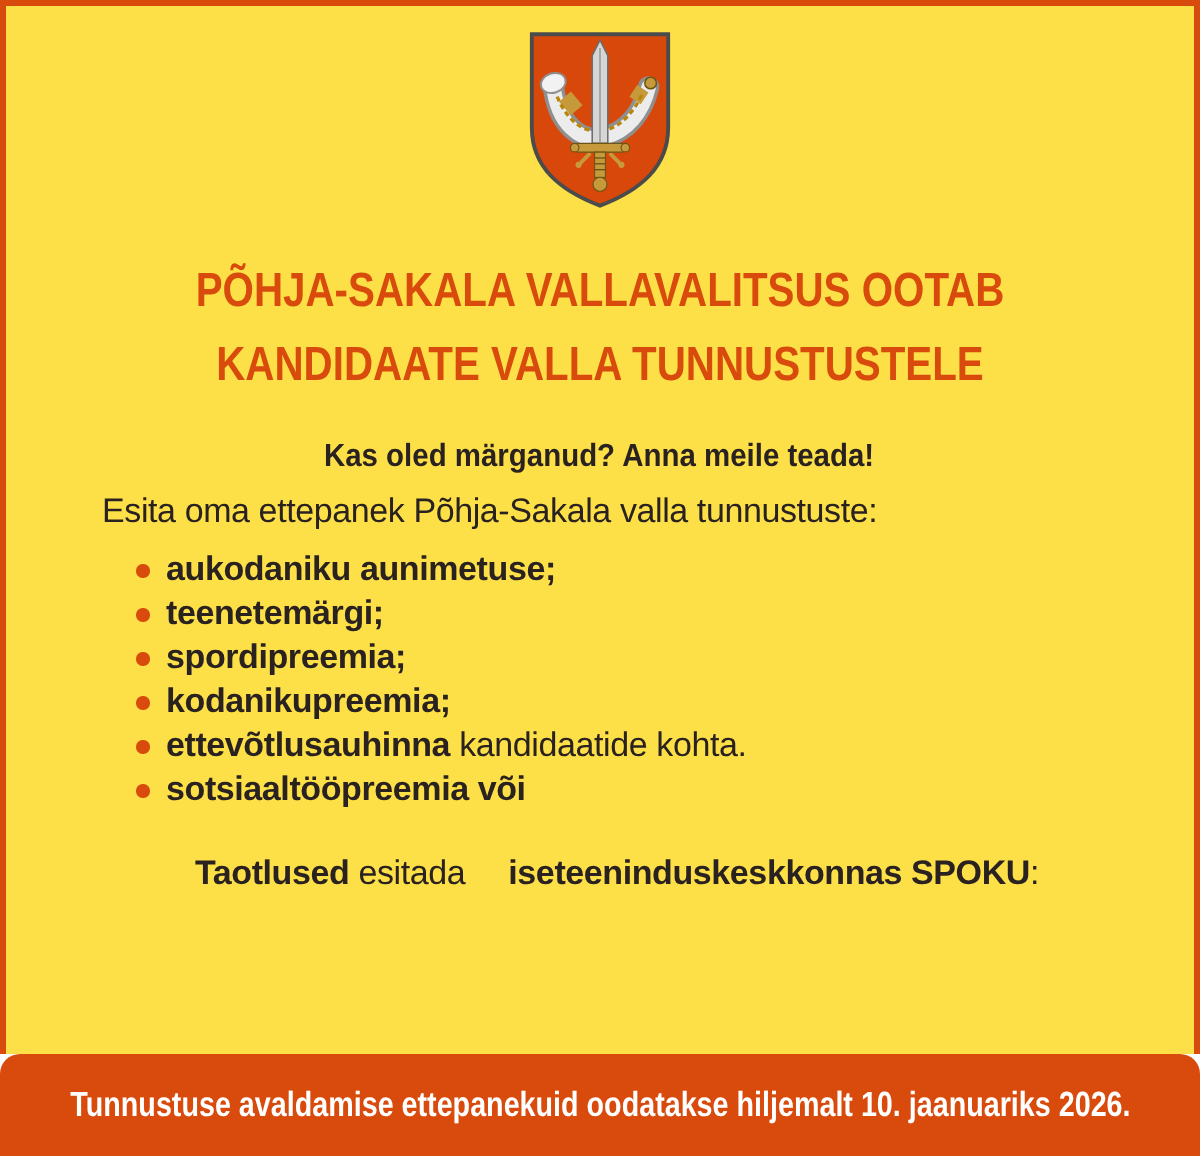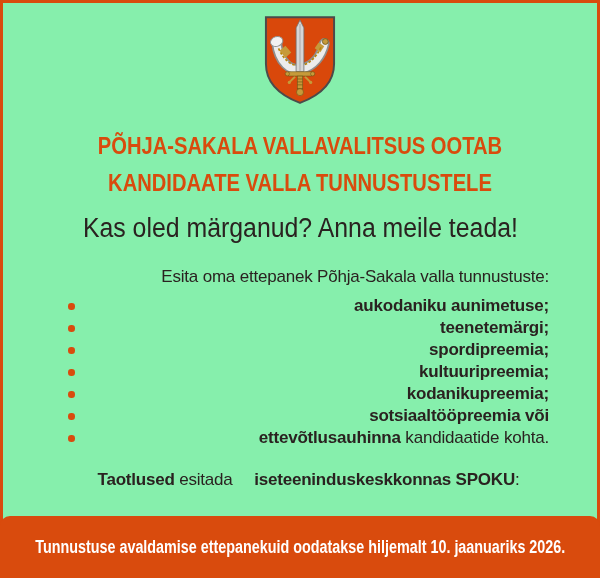--- a/index.html
+++ b/index.html
@@ -10,52 +10,52 @@
   }
   *{box-sizing:border-box;}
   html,body{margin:0;padding:0;}
   body{
     width:600px;height:578px;position:relative;background:#ffffff;
     font-family:"Liberation Sans",sans-serif;color:var(--text-dark);
     overflow:hidden;
   }
   .card{
     position:absolute;top:0;left:0;right:0;bottom:51px;
-    background:#86efac;border:3px solid var(--accent);border-bottom:none;
+    background:#fde047;border:3px solid var(--accent);border-bottom:none;
     overflow:hidden;
   }
   .crest{display:block;margin:12px auto 0;}
   .title{
     margin:22px 0 0;text-align:center;color:var(--accent);
     font-size:24px;line-height:37px;font-weight:bold;white-space:nowrap;
   }
   .title-line{display:block;transform:scaleX(0.84);transform-origin:50% 50%;}
   .subtitle{
     margin:15px 0 0;text-align:center;color:var(--text-dark);
-    font-size:27px;line-height:25px;font-weight:normal;white-space:nowrap;
+    font-size:16px;line-height:25px;font-weight:bold;white-space:nowrap;
   }
   .subtitle-inner{display:inline-block;transform:scaleX(0.92);transform-origin:50% 50%;}
-  .body-block{margin:25px 48px 0 48px;font-size:17px;letter-spacing:-0.2px;text-align:right;}
+  .body-block{margin:4px 48px 0 48px;font-size:17px;letter-spacing:-0.2px;}
   .intro{line-height:21px;}
   ul.award-list{list-style:none;margin:8px 0 0;padding:0 0 0 17px;}
   ul.award-list li{
     position:relative;padding-left:15px;font-weight:bold;line-height:22px;
   }
   ul.award-list li::before{
     content:"";position:absolute;left:0;top:8px;width:6.5px;height:6.5px;
     border-radius:50%;background:var(--accent);
   }
   ul.award-list li .rest{font-weight:normal;}
   .apply{
     margin-top:19px;text-align:center;font-size:17px;line-height:24.5px;
     color:var(--text-dark);letter-spacing:-0.2px;
   }
   .apply .b{font-weight:bold;margin-left:17px;}
   .footer-bar{
-    position:absolute;left:0;right:0;bottom:0;height:62px;
+    position:absolute;left:0;right:0;bottom:0;height:51px;
     background:var(--accent);border-radius:10px 10px 0 0;
     display:flex;align-items:center;justify-content:center;
   }
   .footer-text{
     color:#ffffff;font-weight:bold;font-size:17.5px;white-space:nowrap;
     transform:scaleX(0.82);transform-origin:50% 50%;
   }
 </style>
 </head>
 <body>
@@ -100,24 +100,23 @@
     <span class="subtitle-inner">Kas oled märganud? Anna meile teada!</span>
   </h2>
 
   <div class="body-block">
     <div class="intro">Esita oma ettepanek Põhja-Sakala valla tunnustuste:</div>
 
     <ul class="award-list">
       <li><span class="b">aukodaniku aunimetuse;</span><span class="rest"></span></li>
       <li><span class="b">teenetemärgi;</span><span class="rest"></span></li>
       <li><span class="b">spordipreemia;</span><span class="rest"></span></li>
-      <li><span class="b">kultuuripreemia;</span><span class="rest"></span></li>
       <li><span class="b">kodanikupreemia;</span><span class="rest"></span></li>
+      <li><span class="b">ettevõtlusauhinna</span><span class="rest"> kandidaatide kohta.</span></li>
       <li><span class="b">sotsiaaltööpreemia või</span><span class="rest"></span></li>
-      <li><span class="b">ettevõtlusauhinna</span><span class="rest"> kandidaatide kohta.</span></li>
     </ul>
   </div>
 
   <div class="apply">
     <div><span class="b">Taotlused</span><span> esitada </span><span class="b">iseteeninduskeskkonnas SPOKU</span><span>:</span></div>
   </div>
 
 </div>
 
 <div class="footer-bar">

